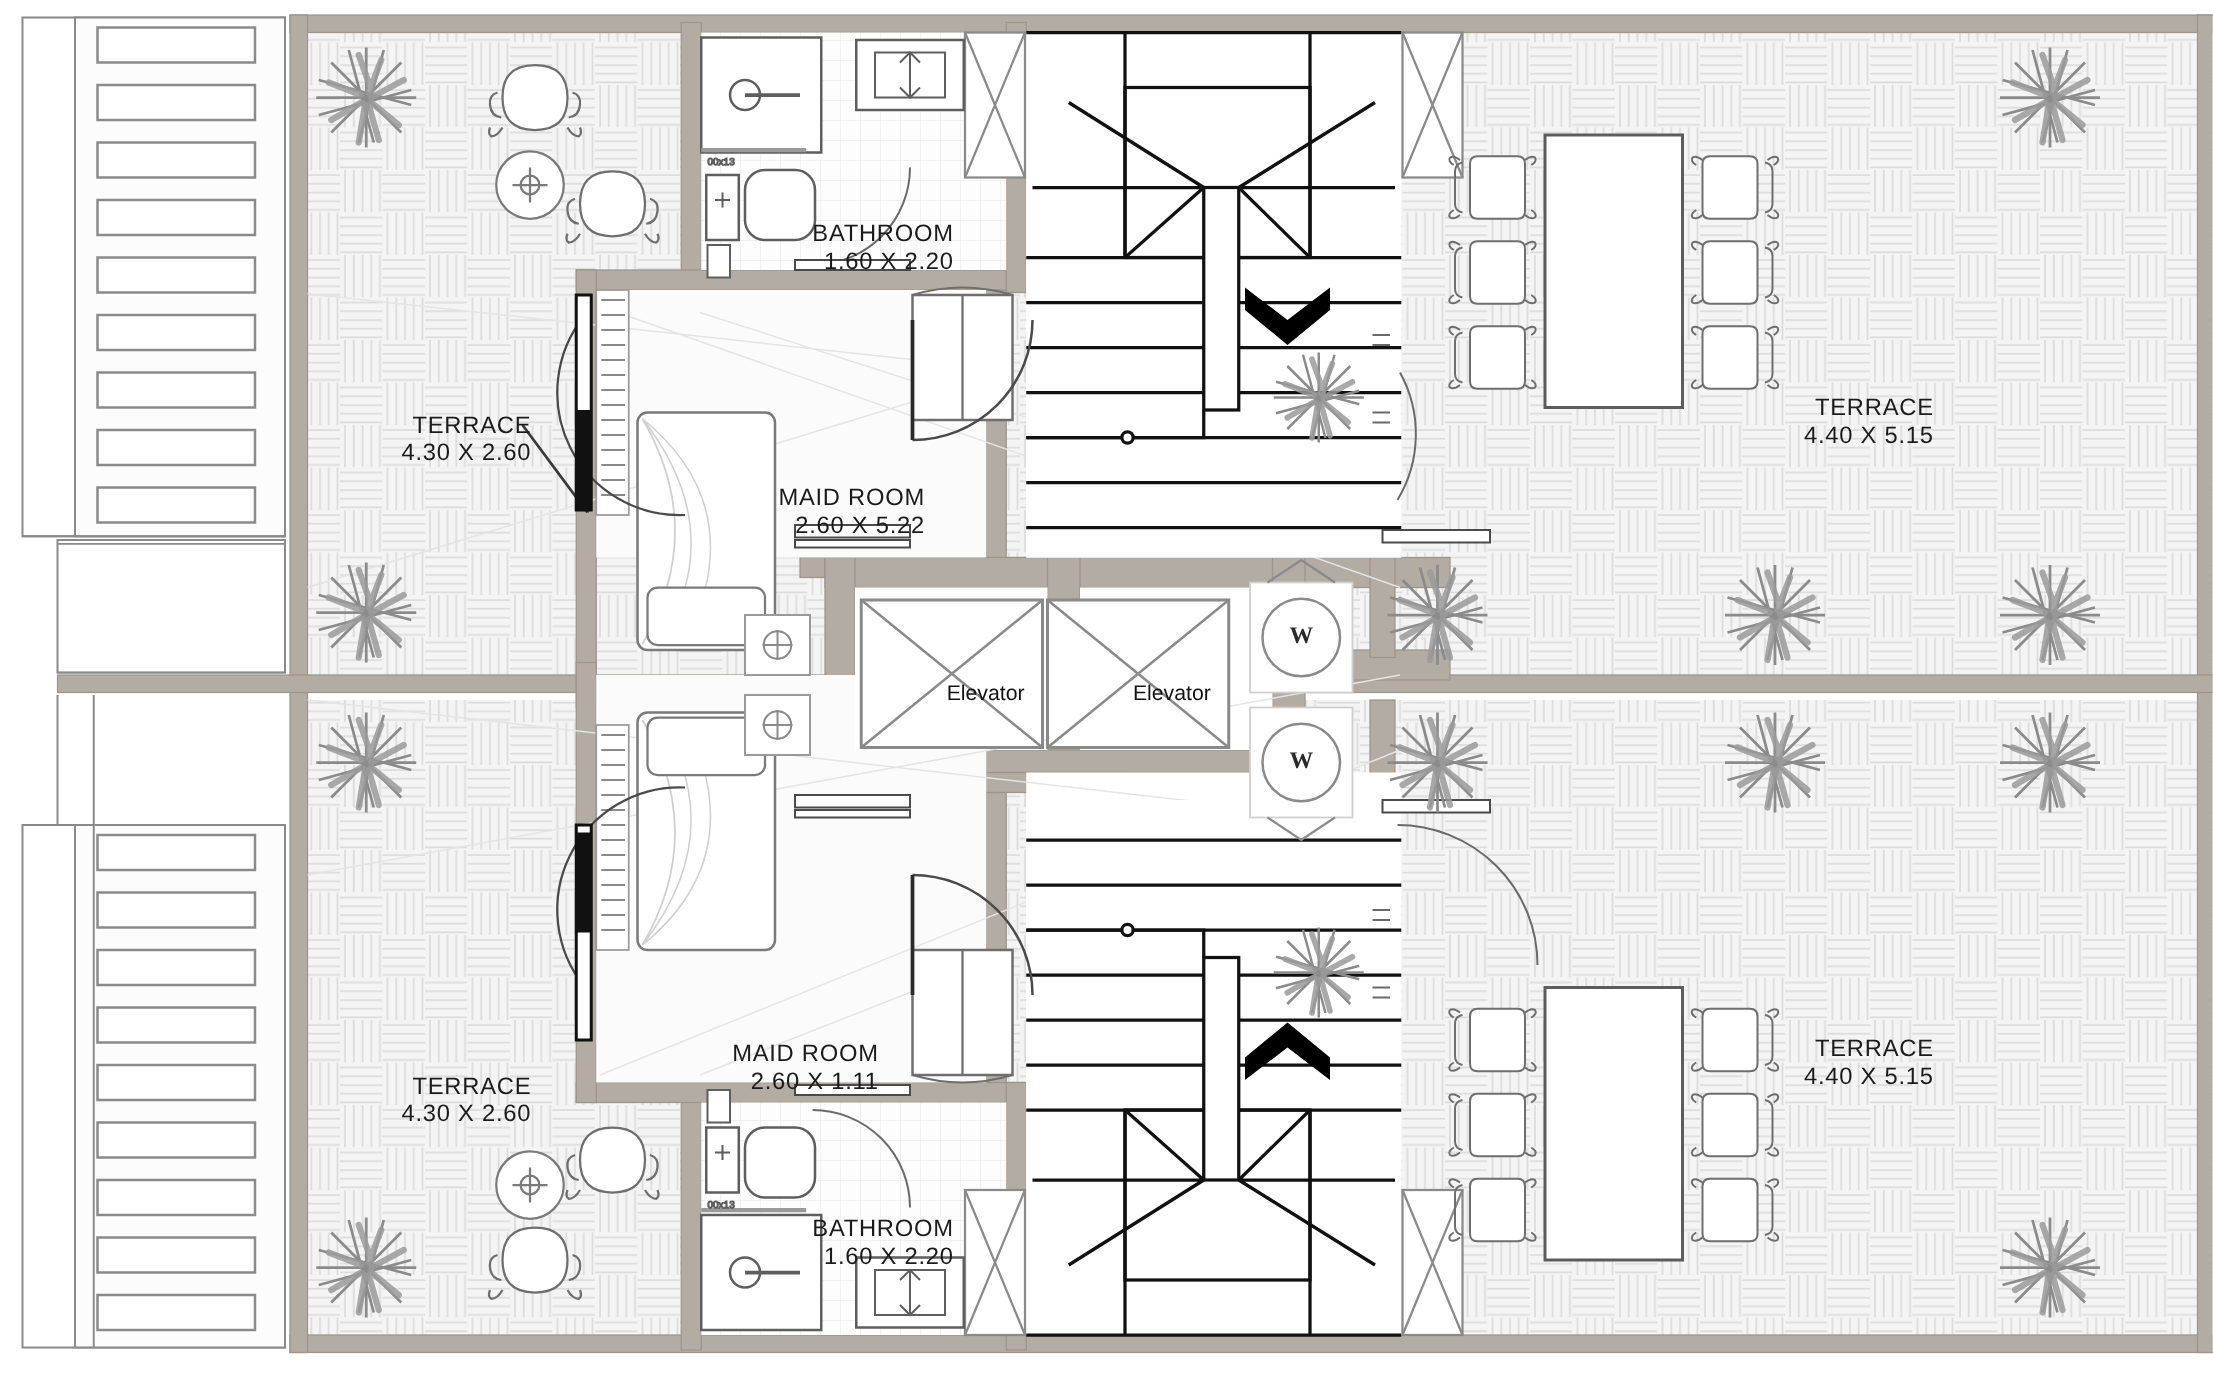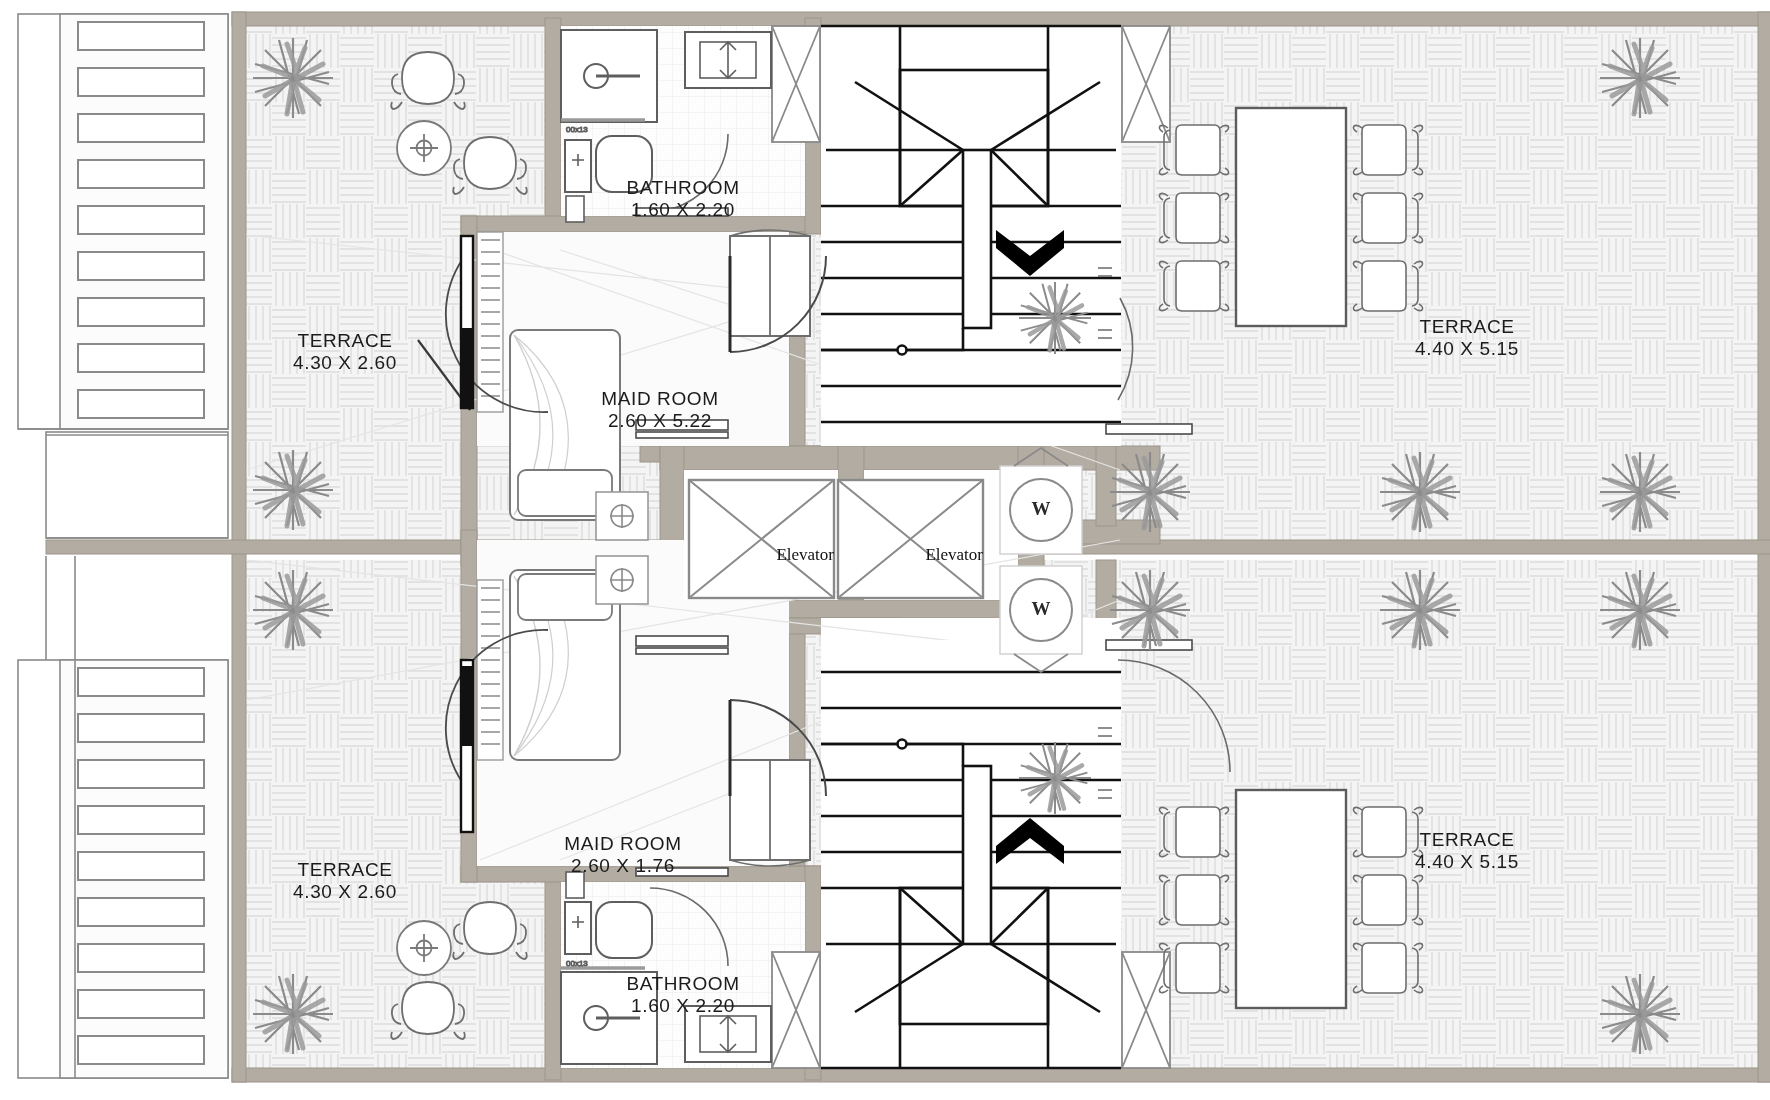--- a/index.html
+++ b/index.html
@@ -1,22 +1,22 @@
 <!DOCTYPE html>
 <html><head>
 <meta charset="utf-8">
 <style>
   html,body{margin:0;padding:0;background:#ffffff;}
   body{width:1770px;height:1100px;font-family:"Liberation Sans",sans-serif;position:relative;overflow:hidden;}
   #plan{position:absolute;left:0;top:0;width:1770px;height:1100px;}
   .lbl{position:absolute;color:#1b1b1b;font-family:"Liberation Sans",sans-serif;
        font-size:19px;line-height:22px;letter-spacing:.6px;text-align:center;white-space:pre;
        pointer-events:none;}
-  .lbl b{font-weight:400;display:block;}
-  .elev-lbl{position:absolute;font-size:17px;color:#111;font-family:Liberation Serif, serif;text-align:right;}
+  .lbl b{font-weight:400;display:block;text-align:right;}
+  .elev-lbl{position:absolute;font-size:17px;color:#111;font-family:Liberation Sans, sans-serif;text-align:center;margin-left:27px;}
   .wlbl{position:absolute;font-size:19px;font-weight:700;color:#2a2a2a;font-family:"Liberation Serif",serif;text-align:center;}
 </style>
 </head>
 <body>
 
 <svg id="plan" viewBox="0 0 1770 1100" xmlns="http://www.w3.org/2000/svg">
 
   <defs>
 
     <pattern id="hatchV" width="34" height="34" patternUnits="userSpaceOnUse">
@@ -471,21 +471,21 @@
 
 <div class="lbl" style="left:1387px;top:272px;width:160px;">
   <b>TERRACE</b><b>4.40 X 5.15</b>
 </div>
 
 <div class="lbl" style="left:265px;top:815px;width:160px;">
   <b>TERRACE</b><b>4.30 X 2.60</b>
 </div>
 
 <div class="lbl" style="left:543px;top:789px;width:160px;">
-  <b>MAID ROOM</b><b>2.60 X 1.76</b>
+  <b>MAID ROOM</b><b>2.60 X 1.11</b>
 </div>
 
 <div class="lbl" style="left:603px;top:929px;width:160px;">
   <b>BATHROOM</b><b>1.60 X 2.20</b>
 </div>
 
 <div class="lbl" style="left:1387px;top:785px;width:160px;">
   <b>TERRACE</b><b>4.40 X 5.15</b>
 </div>
 

